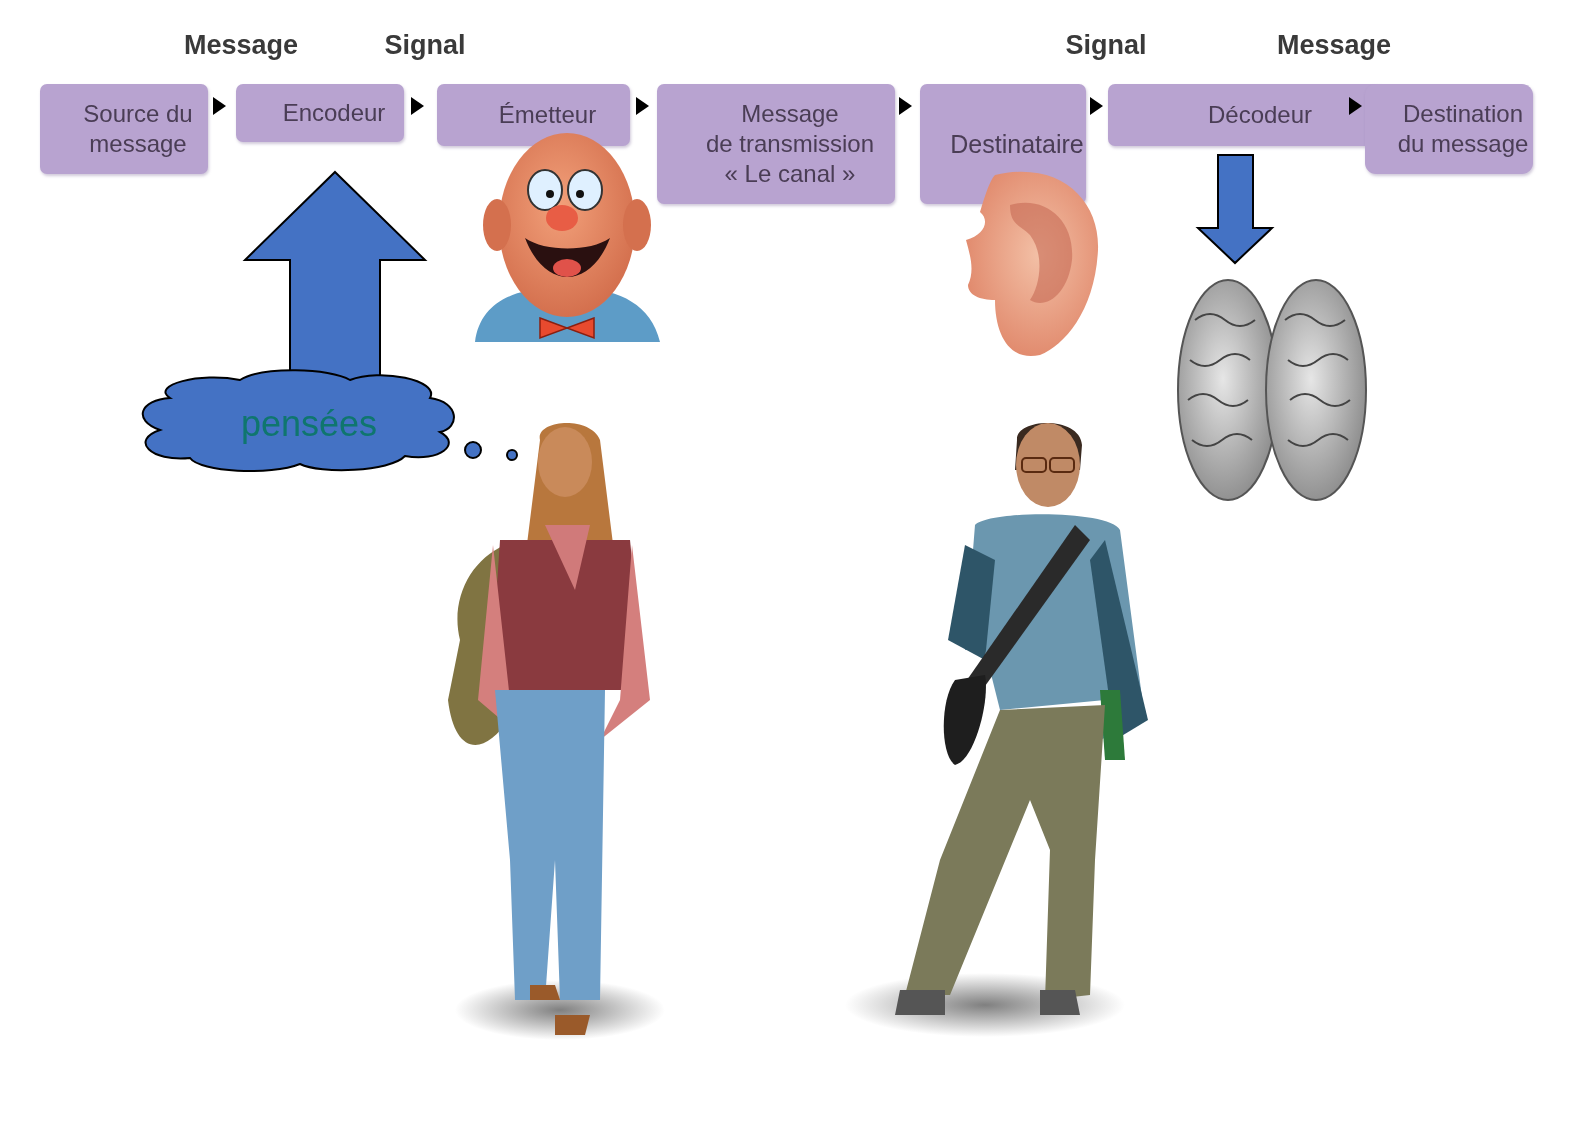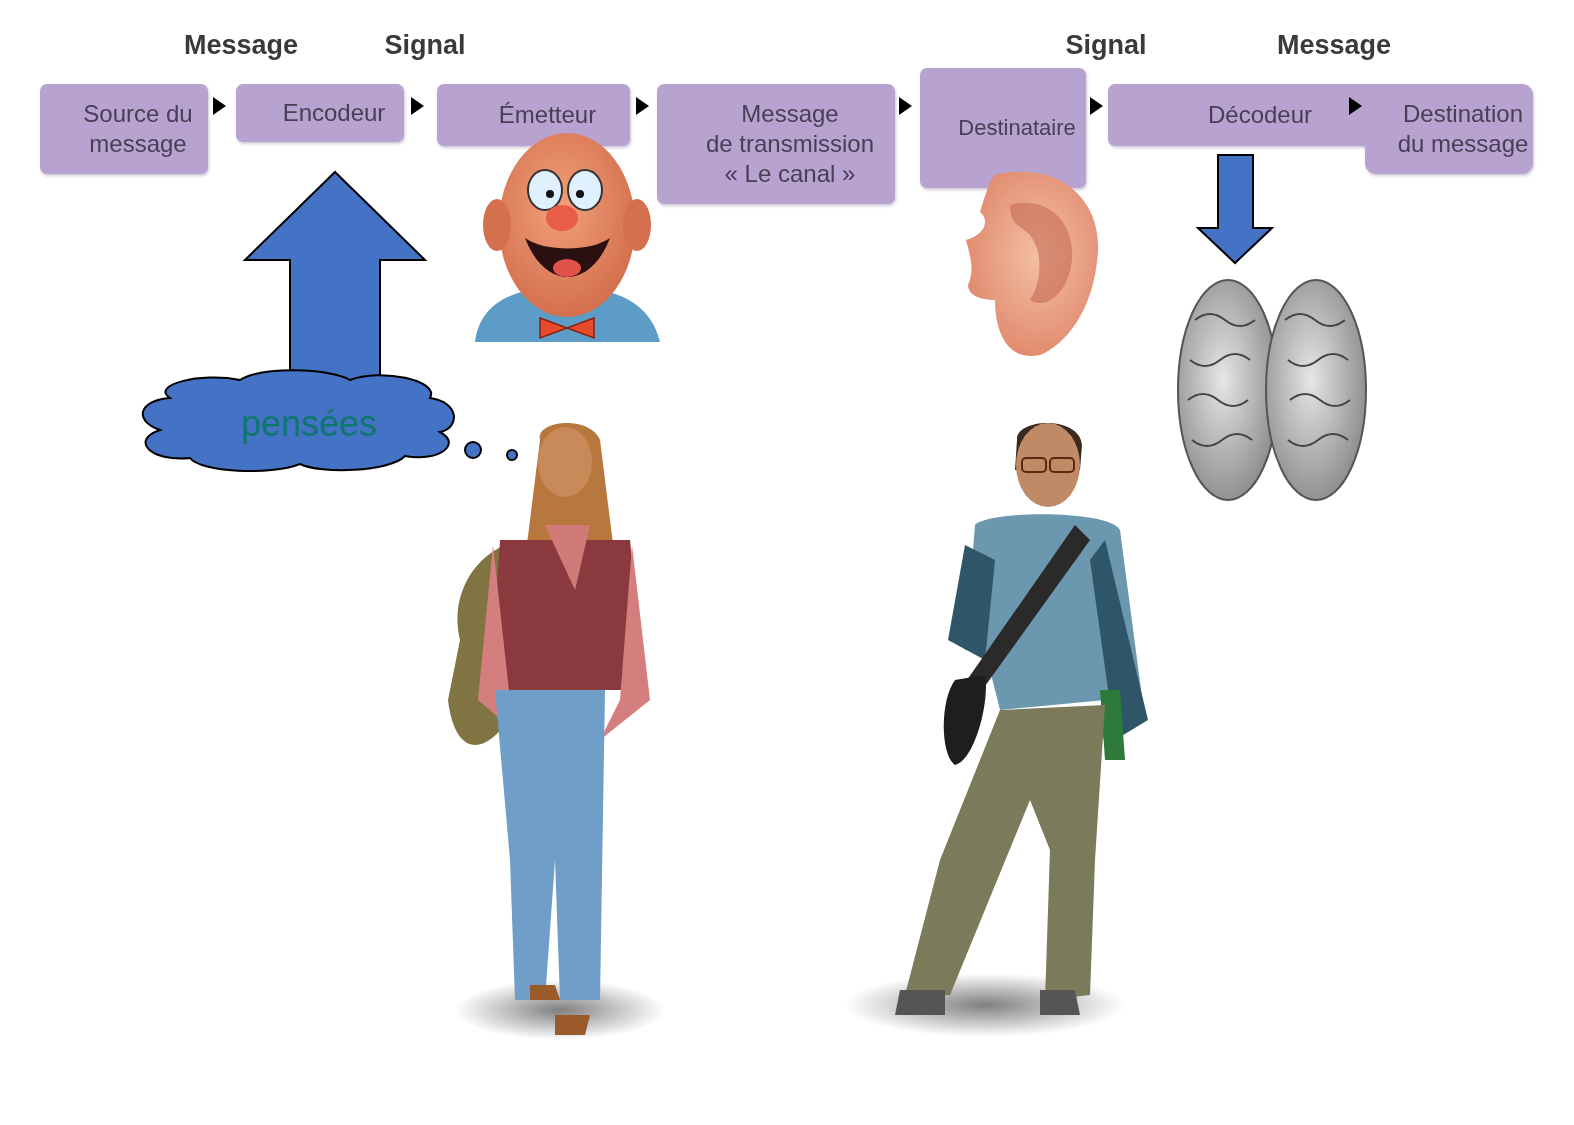--- a/index.html
+++ b/index.html
@@ -35,21 +35,21 @@
   <span>Encodeur</span>
 </div>
 <div class="box" style="left:437px; top:84px; width:193px; height:62px;align-items:center;">
   <span>Émetteur</span>
 </div>
 <div class="box" style="left:657px; top:84px; width:238px; height:120px;">
   <span>Message
 de transmission
 « Le canal »</span>
 </div>
-<div class="box" style="left:920px; top:68px; width:166px; height:120px; font-size:22px;">
+<div class="box" style="left:920px; top:84px; width:166px; height:120px; font-size:25px;">
   <span>Destinataire</span>
 </div>
 <div class="box" style="left:1108px; top:84px; width:276px; height:62px;">
   <span>Décodeur</span>
 </div>
 <div class="box" style="left:1365px; top:84px; width:168px; height:90px;border-radius:11px;">
   <span>Destination
 du message</span>
 </div>
 

